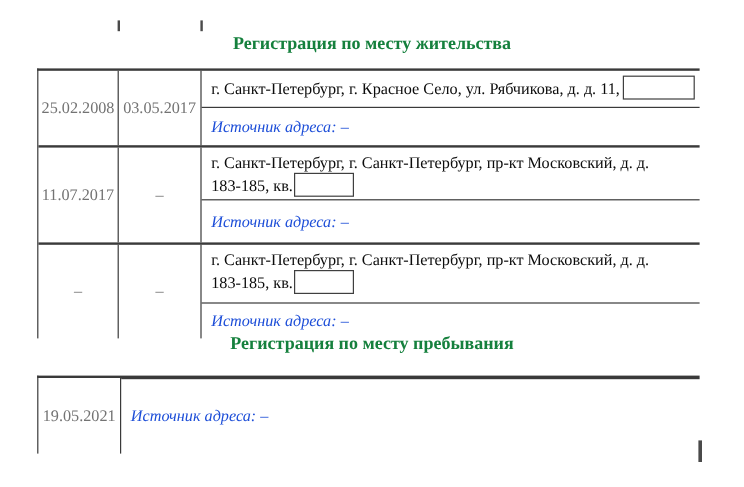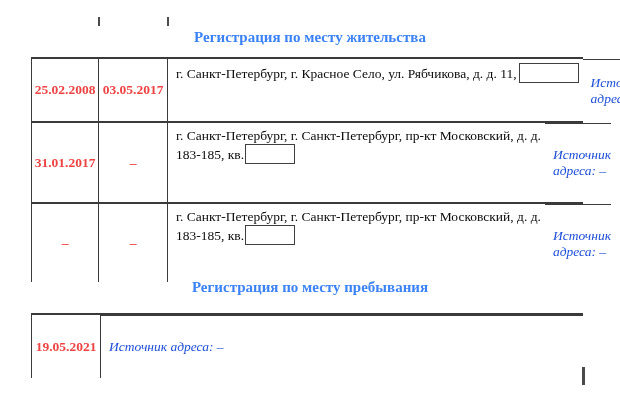--- a/index.html
+++ b/index.html
@@ -2,44 +2,44 @@
 <html><head>
 <meta charset="utf-8">
 <style>
   html,body{margin:0;padding:0;background:#ffffff;}
   .page{
     position:relative;width:620px;height:406px;background:#ffffff;overflow:hidden;
     font-family:"Liberation Serif","DejaVu Serif",serif;color:#111;
   }
   .title{
     position:absolute;left:0;width:620px;text-align:center;
-    font-weight:bold;font-size:15px;line-height:16px;color:#3b82f6;
+    font-weight:bold;font-size:15px;line-height:16px;color:#15803d;
   }
   .t1{top:29px;}
   .t2{top:279px;}
   .tbl{
     position:absolute;left:31px;width:552px;box-sizing:border-box;
     border-top:2px solid #3a3a3a;border-left:1.5px solid #3a3a3a;
   }
   .tbl1{top:57px;height:225px;}
   .tbl2{top:313px;height:65px;}
   .trow{display:flex;box-sizing:border-box;}
   .tbl1 .r2,.tbl1 .r3{border-top:2px solid #3a3a3a;}
   .tbl1 .r1{height:62px;}
   .tbl1 .r2{height:81px;}
   .tbl1 .r3{height:80px;}
   .tbl2 .r1{height:63px;}
   .c{box-sizing:border-box;}
   .c1{width:67px;border-right:1.5px solid #3a3a3a;}
   .c2{width:69px;border-right:1.5px solid #3a3a3a;}
   .c1,.c2{
     display:flex;align-items:center;justify-content:center;
-    font-size:13.5px;color:#ef4444;font-weight:bold;
+    font-size:13.5px;color:#737373;
   }
-  .c3{flex:1;display:flex;min-width:0;}
+  .c3{flex:1;display:flex;flex-direction:column;min-width:0;}
   .addr{
     box-sizing:border-box;padding:4px 4px 0 8px;
     font-size:13.5px;line-height:17px;white-space:nowrap;color:#0c0c0c;
   }
   .tbl1 .r1 .addr{height:30px;}
   .tbl1 .r2 .addr{height:43px;}
   .tbl1 .r3 .addr{height:48px;}
   .tbl2 .r1 .addr{height:32px;}
   .src{
     flex:1;border-top:1.5px solid #3a3a3a;box-sizing:border-box;
@@ -76,21 +76,21 @@
         <span>03.05.2017</span>
       </div>
       <div class="c c3">
         <div class="addr"><span>г. Санкт-Петербург, г. Красное Село, ул. Рябчикова, д. д. 11,</span><span class="rbox wide"></span></div>
         <div class="src">Источник адреса: –</div>
       </div>
     </div>
 
     <div class="trow r2">
       <div class="c c1">
-        <span>31.01.2017</span>
+        <span>11.07.2017</span>
       </div>
       <div class="c c2">
         <span>–</span>
       </div>
       <div class="c c3">
         <div class="addr"><span>г. Санкт-Петербург, г. Санкт-Петербург, пр-кт Московский, д. д.<br>183-185, кв.</span><span class="rbox"></span></div>
         <div class="src">Источник адреса: –</div>
       </div>
     </div>
 

